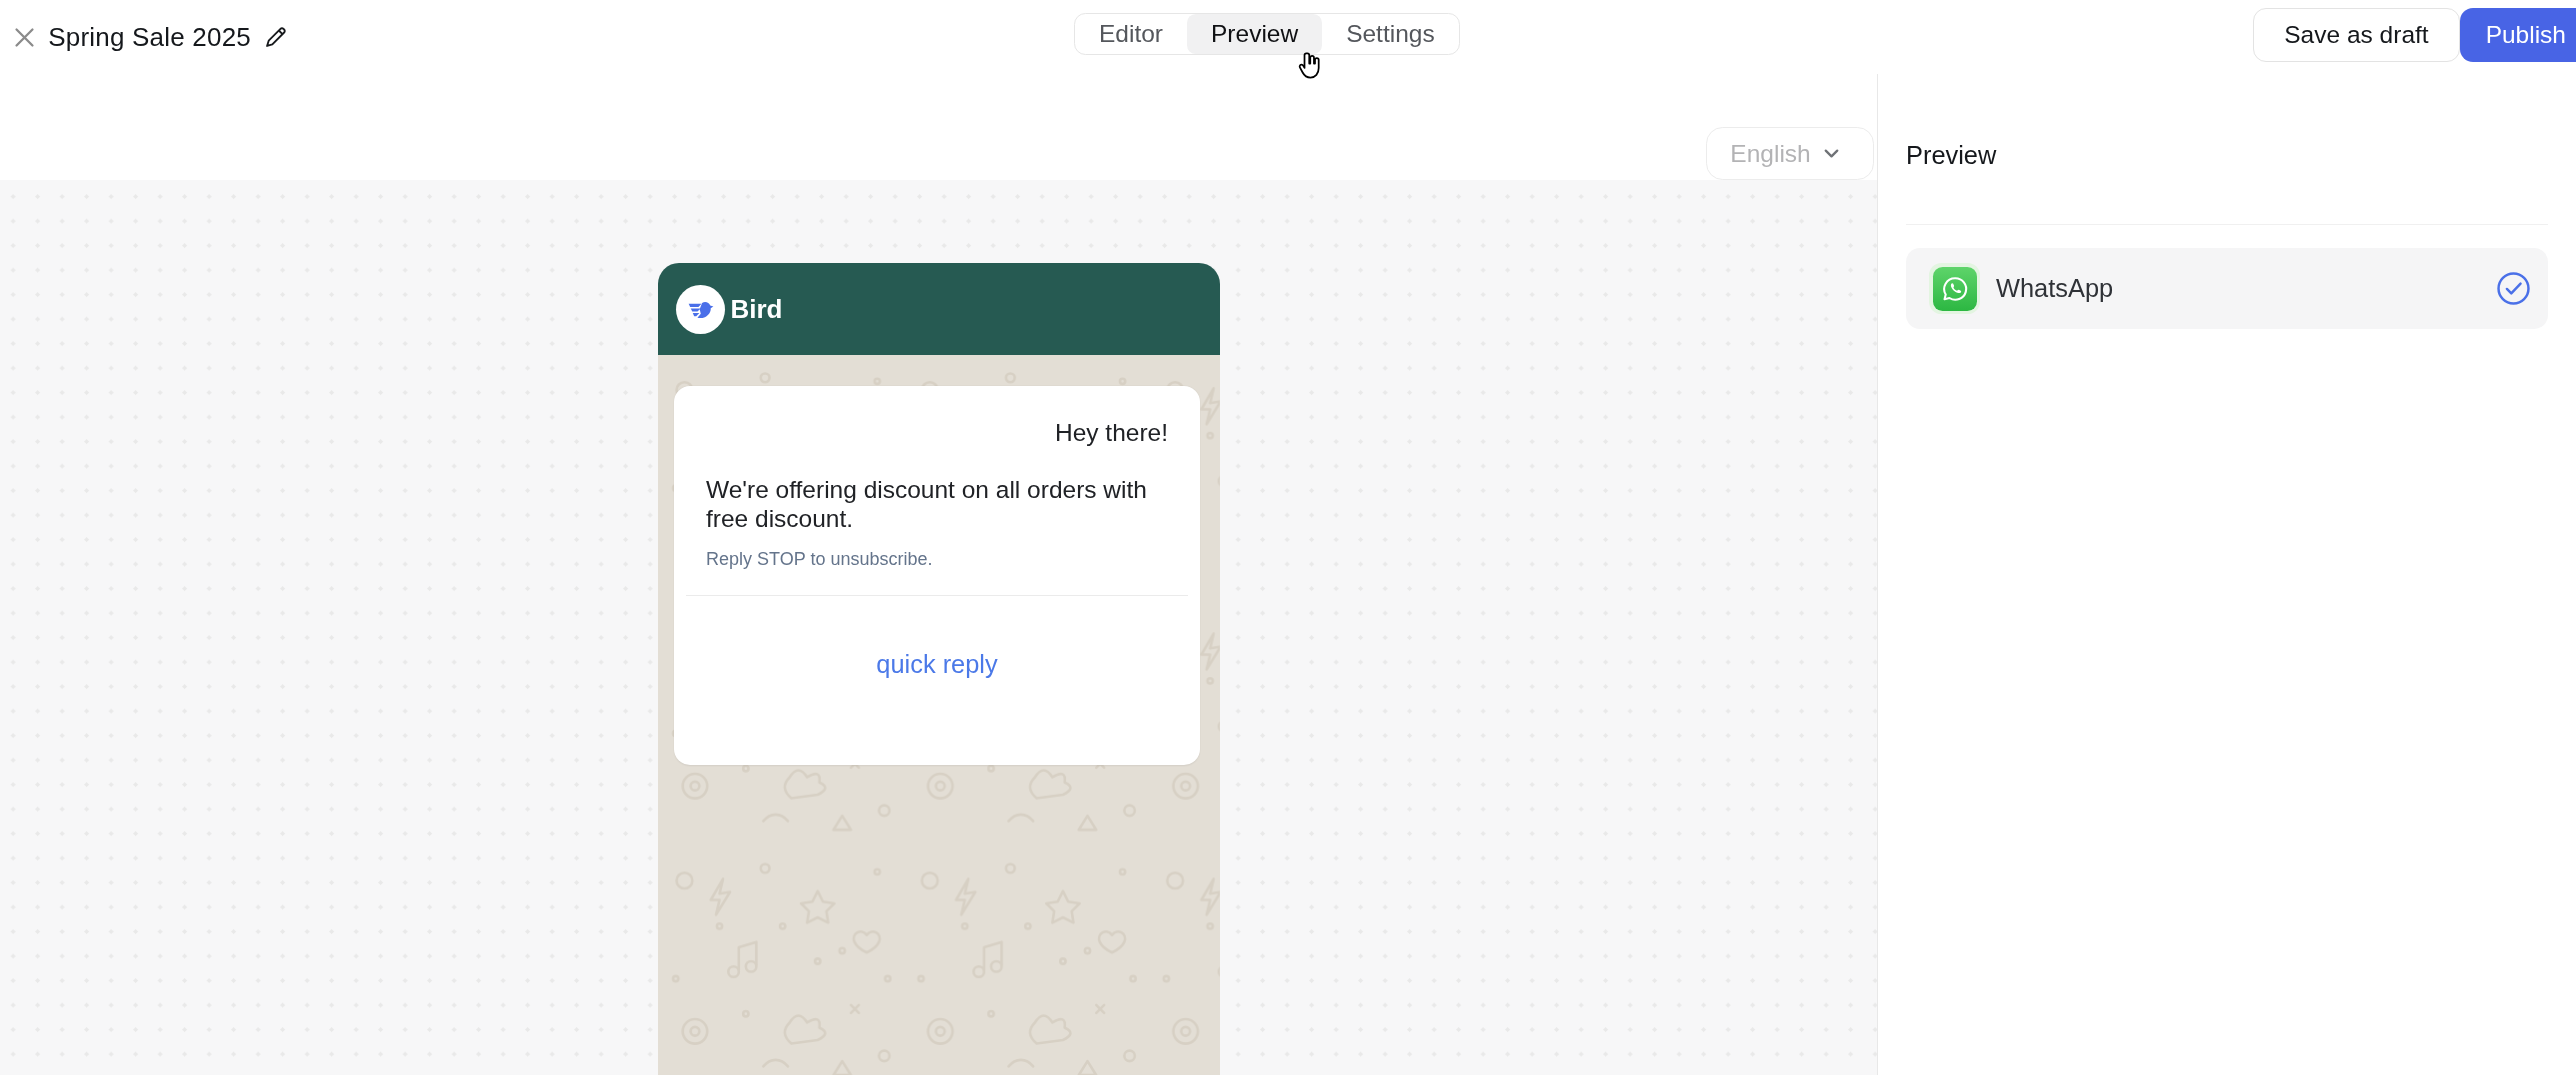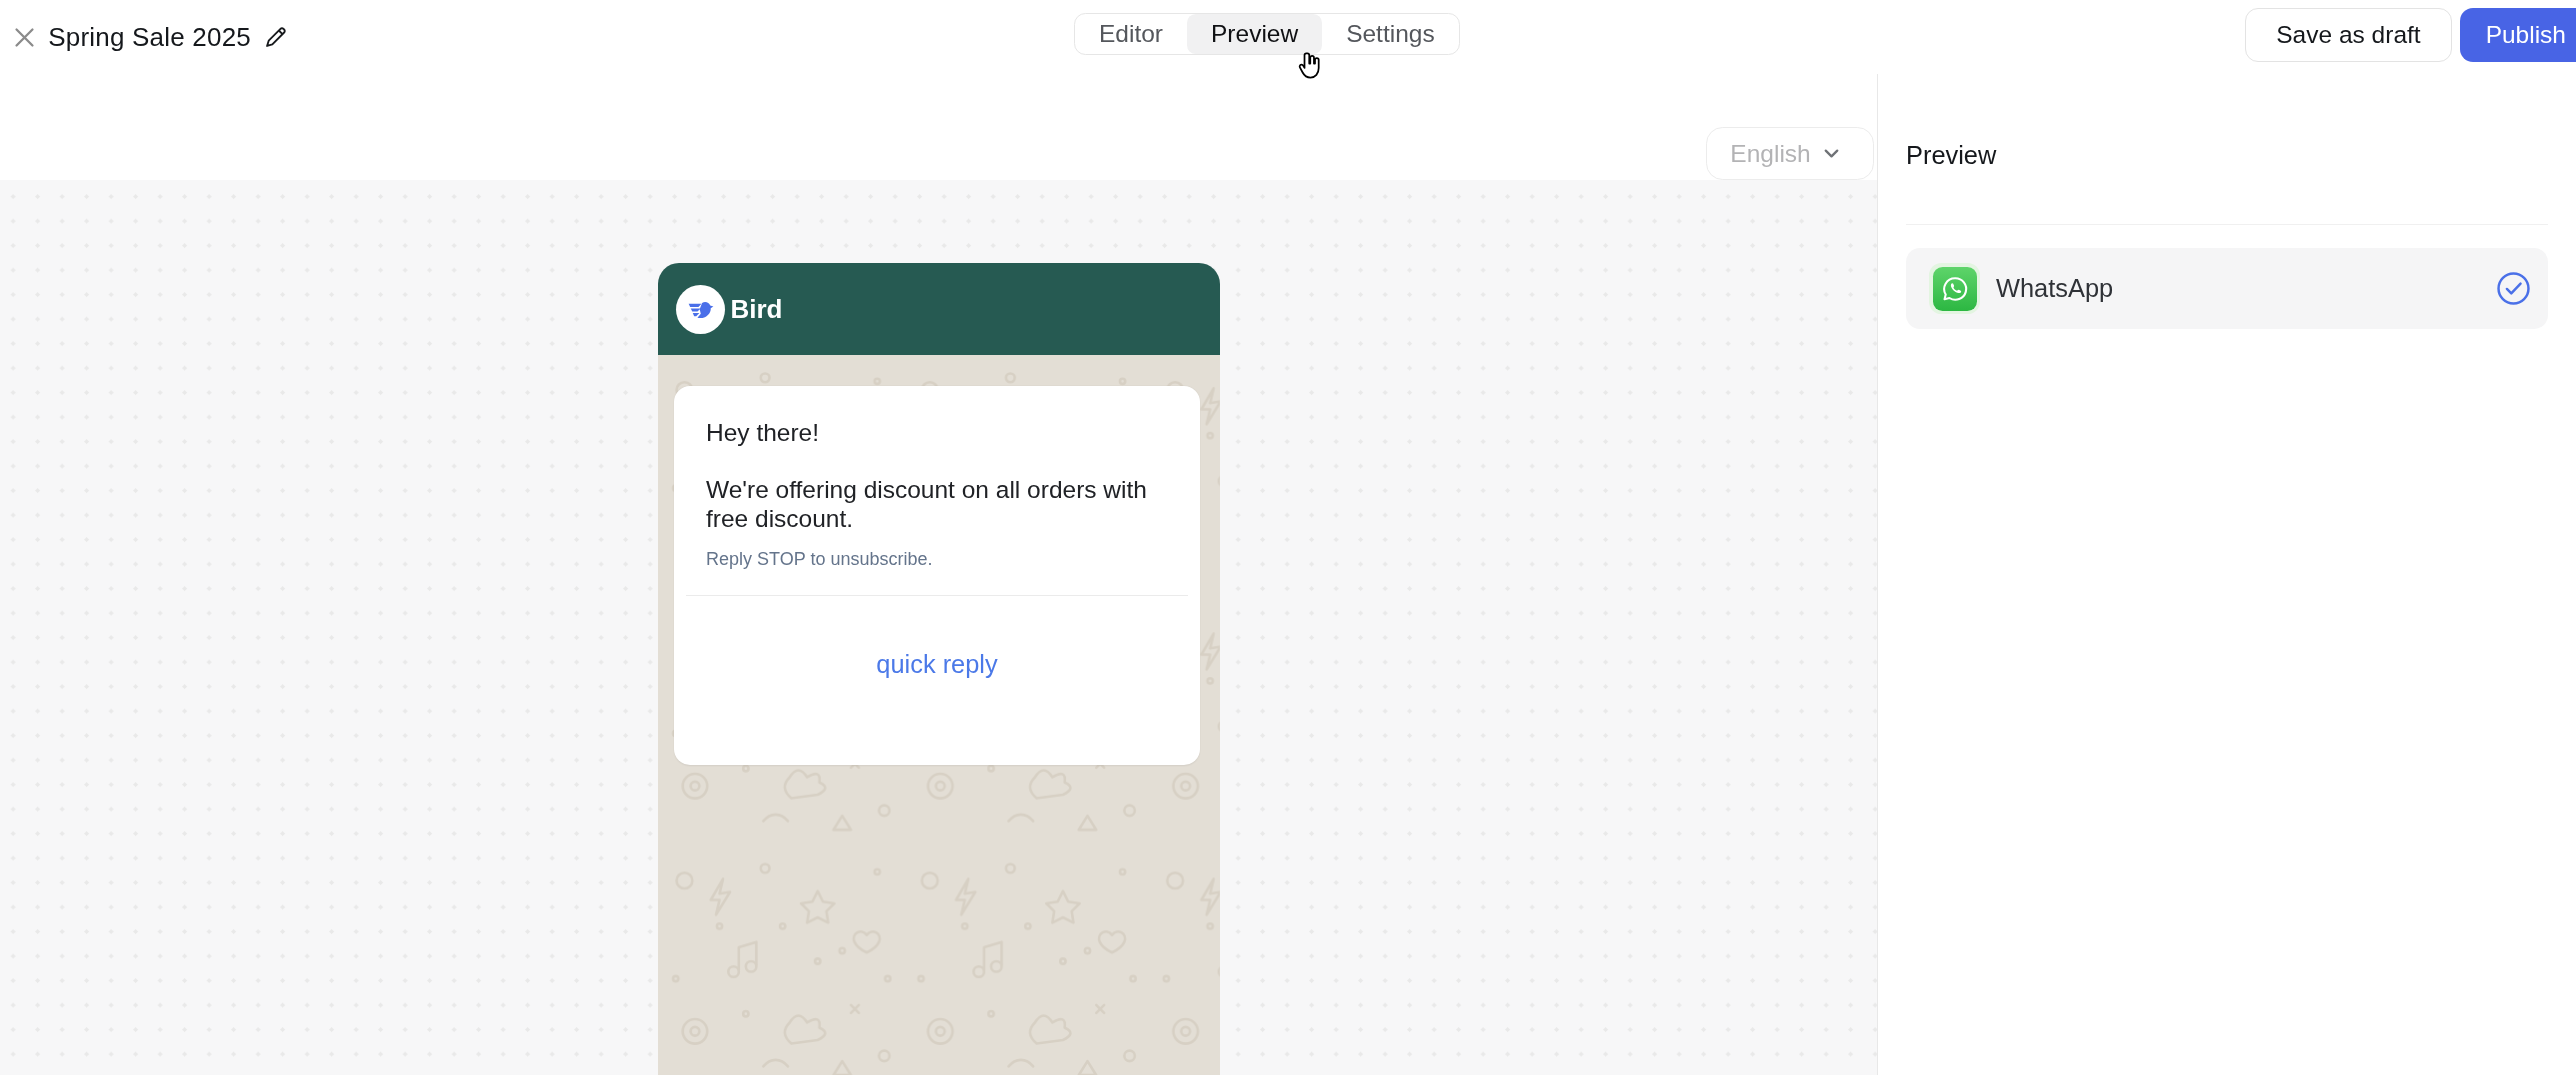--- a/index.html
+++ b/index.html
@@ -10,21 +10,21 @@
   
   .topbar { position:absolute; left:0; top:0; width:100%; height:74px; background:#fff; z-index:30; }
   .title-group { position:absolute; left:13px; top:0; height:74px; display:flex; align-items:center; gap:12.3px; }
   .icon-btn { display:flex; align-items:center; justify-content:center; background:none; border:none; cursor:pointer; }
   .page-title { font-size:26px; font-weight:500; letter-spacing:0.2px; color:#15181c; }
   .tab-group { position:absolute; left:1074px; top:13px; height:42px; display:flex; align-items:stretch;
                border:0.9px solid #e6e6e6; border-radius:11.4px; background:#fff; overflow:hidden; }
   .tab { display:flex; align-items:center; padding:0 24px; font-size:24.5px; color:#54575c; background:transparent;
          border:none; cursor:pointer; }
   .tab.active { background:#f1f1f2; color:#101114; border-radius:8.8px; }
-  .actions { position:absolute; right:0; top:8px; height:63px; display:flex; gap:8px; }
+  .actions { position:absolute; right:0; top:8px; height:63px; display:flex; }
   .btn { height:54px; display:flex; align-items:center; font-size:24.5px; border-radius:13px; cursor:pointer; }
   .btn-secondary { background:#fff; border:0.9px solid #e3e3e3; color:#15181c; padding:0 30px; }
   .btn-primary { background:#4864e5; border:none; color:#fff; padding:0 26px; margin-right:-16px; }
 
   
   .main { position:absolute; left:0; top:74px; width:1877px; bottom:0; background:#fff; }
   .canvas { position:absolute; left:0; top:106px; right:0; bottom:0; background-color:#f7f7f8;
             background-image:radial-gradient(circle, #e9e9e9 2.1px, transparent 2.2px);
             background-size:24.5px 24.5px; background-position:0.9px 4.4px; }
   .lang-select { position:absolute; top:53px; right:3.5px; height:53px; padding:0 30px 0 23px; background:#fff;
@@ -36,21 +36,21 @@
   .chat-header { height:92px; background:#265a52; border-radius:21px 21px 0 0; display:flex; align-items:center;
                  padding:0 17.5px; gap:6px; flex:none; }
   .avatar { width:49px; height:49px; border-radius:50%; background:#fff; display:flex; align-items:center;
             justify-content:center; flex:none; }
   .sender { color:#fff; font-size:26px; font-weight:700; }
   .chat-body { position:relative; flex:1; background:#e3ded5; overflow:hidden; }
   .doodles { position:absolute; inset:0; width:100%; height:100%; }
 
   .msg-card { position:absolute; left:16px; top:31px; width:526px; height:379px; background:#fff; border-radius:16px;
               box-shadow:0 0.9px 1.8px rgba(0,0,0,.07); padding:32px 32px 0 32px; }
-  .msg-greeting { font-size:24.5px; line-height:29px; color:#202226; }
+  .msg-greeting { font-size:24.5px; line-height:29px; color:#202226;text-align:right; }
   .msg-body { margin-top:28px; font-size:24.5px; line-height:29px; color:#202226; max-width:464px; }
   .msg-footer { margin-top:12.3px; font-size:18px; line-height:29px; color:#64748b; }
   .msg-divider { border:none; border-top:1.8px solid #ebebeb; margin:21px -20px 0 -20px; }
   .msg-link-row { margin-top:30px; display:flex; align-items:center; justify-content:center; gap:11.4px;
                   font-size:25.4px; color:#4b79e8; cursor:pointer; }
   .msg-quick-row { margin-top:54px; display:flex; align-items:flex-start; justify-content:center;
                    font-size:25.4px; color:#4b79e8; cursor:pointer; }
 
   
   .sidebar { position:absolute; left:1877px; top:74px; right:0; bottom:0; background:#fff; border-left:0.9px solid #e8e8e8; }

